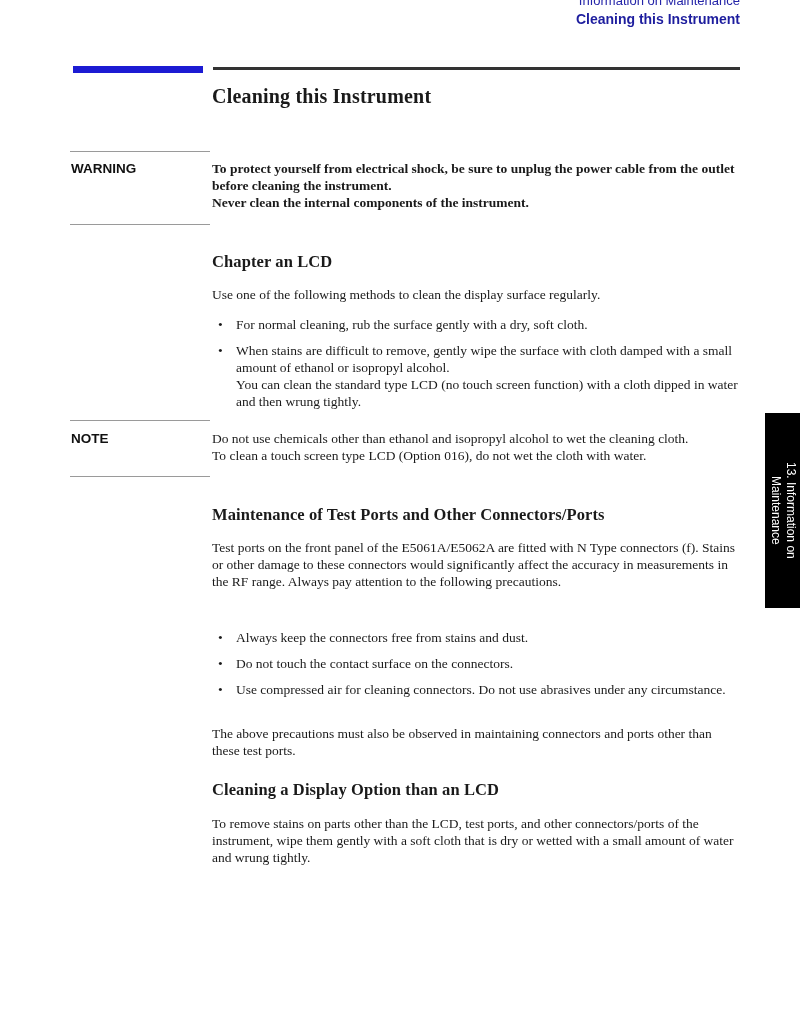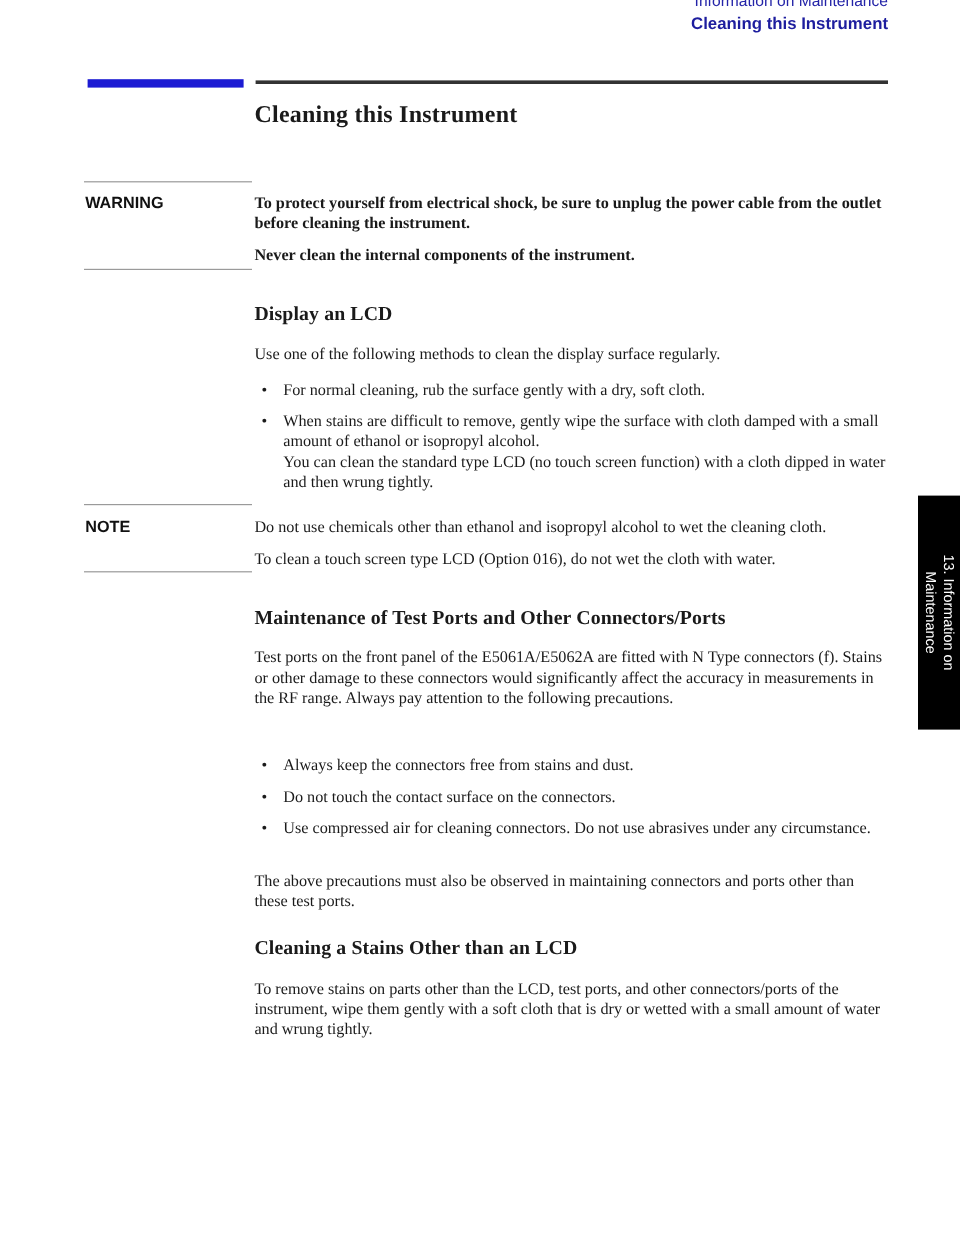--- a/index.html
+++ b/index.html
@@ -31,21 +31,21 @@
     position:absolute;left:212px;
     font-size:16.5px;font-weight:bold;letter-spacing:.1px;
   }
   
   .mlabel{
     position:absolute;left:71px;
     font-family:"Liberation Sans",sans-serif;font-size:13.5px;font-weight:bold;color:#111;
   }
   .gray-rule{position:absolute;left:70px;width:140px;height:1px;background:#9a9a9a;}
   .bold-serif{font-weight:bold;}
-  .para-gap{margin-top:10px;}
+  .para-gap{margin-top:0;}
   
   ul.bullets{list-style:none;margin:0;padding:0;}
   ul.bullets li{
     position:relative;padding-left:24px;margin-bottom:9px;
     font-size:13.5px;line-height:17px;
   }
   ul.bullets li::before{
     content:"\2022";position:absolute;left:6px;top:0;
   }
   
@@ -85,21 +85,21 @@
   <div class="title">Cleaning this Instrument</div>
 
   <div class="gray-rule" style="top:151px;"></div>
   <div class="mlabel" style="top:161px;">WARNING</div>
   <div class="col body-text bold-serif" style="top:160px;">
     <div>To protect yourself from electrical shock, be sure to unplug the power cable from the outlet before cleaning the instrument.</div>
     <div class="para-gap">Never clean the internal components of the instrument.</div>
   </div>
   <div class="gray-rule" style="top:224px;"></div>
 
-  <div class="h2" style="top:252px;">Display an LCD</div>
+  <div class="h2" style="top:252px;">Chapter an LCD</div>
   <div class="col body-text" style="top:286px;">Use one of the following methods to clean the display surface regularly.</div>
   <div class="col" style="top:316px;">
     <ul class="bullets">
       <li>
         <span>For normal cleaning, rub the surface gently with a dry, soft cloth.</span>
       </li>
       <li>
         <div>When stains are difficult to remove, gently wipe the surface with cloth damped with a small amount of ethanol or isopropyl alcohol.</div>
         <div>You can clean the standard type LCD (no touch screen function) with a cloth dipped in water and then wrung tightly.</div>
       </li>
@@ -124,21 +124,21 @@
       <li>
         <span>Do not touch the contact surface on the connectors.</span>
       </li>
       <li>
         <span>Use compressed air for cleaning connectors. Do not use abrasives under any circumstance.</span>
       </li>
     </ul>
   </div>
   <div class="col body-text" style="top:725px;">The above precautions must also be observed in maintaining connectors and ports other than these test ports.</div>
 
-  <div class="h2" style="top:780px;">Cleaning a Stains Other than an LCD</div>
+  <div class="h2" style="top:780px;">Cleaning a Display Option than an LCD</div>
   <div class="col body-text" style="top:815px;">To remove stains on parts other than the LCD, test ports, and other connectors/ports of the instrument, wipe them gently with a soft cloth that is dry or wetted with a small amount of water and wrung tightly.</div>
 
   <div class="watermark">软件技巧</div>
 
   <div class="footer-rule"></div>
   <div class="chapter">Chapter 13</div>
 
   <div class="side-tab">
     <div class="side-tab-text">
       <div>13. Information on</div>

